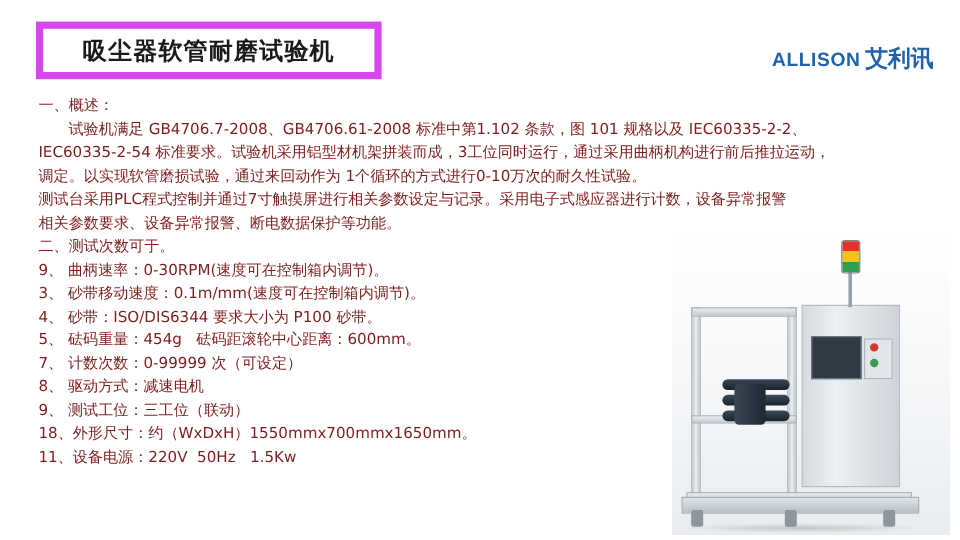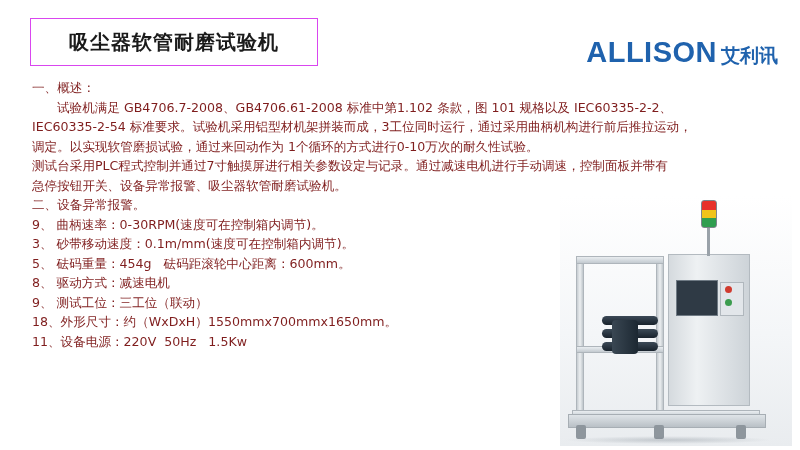--- a/index.html
+++ b/index.html
@@ -21,21 +21,21 @@
     background: #ffffff;
   }
 
   
   .title-box {
     position: absolute;
     left: 30px;
     top: 18px;
     width: 288px;
     height: 48px;
-    border: 1px solid #d946ef;
+    border: 6px solid #d946ef;
     box-sizing: border-box;
     display: flex;
     align-items: center;
     justify-content: center;
   }
   .title-text {
     font-family: "DejaVu Sans", sans-serif;
     font-size: 20px;
     font-weight: bold;
     color: #1a1a1a;
@@ -47,21 +47,21 @@
   .brand {
     position: absolute;
     right: 22px;
     top: 36px;
     display: flex;
     align-items: baseline;
     gap: 4px;
   }
   .brand-latin {
     font-family: "Liberation Sans", sans-serif;
-    font-size: 29px;
+    font-size: 16px;
     font-weight: bold;
     color: #1f62ad;
     letter-spacing: 0.5px;
   }
   .brand-cn {
     font-family: Liberation Mono, monospace;
     font-size: 19px;
     font-weight: bold;
     color: #1f62ad;
     letter-spacing: 0px;
@@ -280,27 +280,29 @@
   <div class="brand">
     <span class="brand-latin">ALLISON</span>
     <span class="brand-cn">艾利讯</span>
   </div>
 
   <div class="body-text">
     <p>一、概述：</p>
     <p class="indent">试验机满足 GB4706.7-2008、GB4706.61-2008 标准中第1.102 条款，图 101 规格以及 IEC60335-2-2、</p>
     <p>IEC60335-2-54 标准要求。试验机采用铝型材机架拼装而成，3工位同时运行，通过采用曲柄机构进行前后推拉运动，</p>
     <p>调定。以实现软管磨损试验，通过来回动作为 1个循环的方式进行0-10万次的耐久性试验。</p>
-    <p>测试台采用PLC程式控制并通过7寸触摸屏进行相关参数设定与记录。通过减速电机进行手动调速，控制面板并带有</p>
-    <p>急停按钮开关、设备异常报警、吸尘器软管耐磨试验机。</p>
-
-    <p>二、设备异常报警。</p>
+    <p>测试台采用PLC程式控制并通过7寸触摸屏进行相关参数设定与记录。采用电子式感应器进行计数，设备异常报警</p>
+    <p>相关参数要求、设备异常报警、断电数据保护等功能。</p>
+
+    <p>二、测试次数可于。</p>
     <p class="list-line">9、 曲柄速率：0-30RPM(速度可在控制箱内调节)。</p>
     <p class="list-line">3、 砂带移动速度：0.1m/mm(速度可在控制箱内调节)。</p>
+    <p class="list-line">4、 砂带：ISO/DIS6344 要求大小为 P100 砂带。</p>
     <p class="list-line">5、 砝码重量：454g   砝码距滚轮中心距离：600mm。</p>
+    <p class="list-line">7、 计数次数：0-99999 次（可设定）</p>
     <p class="list-line">8、 驱动方式：减速电机</p>
     <p class="list-line">9、 测试工位：三工位（联动）</p>
     <p class="list-line">18、外形尺寸：约（WxDxH）1550mmx700mmx1650mm。</p>
     <p class="list-line">11、设备电源：220V  50Hz   1.5Kw</p>
   </div>
 
   <div class="photo">
     <div class="photo-bg"></div>
     <div class="frame-rail-v1"></div>
     <div class="frame-rail-v2"></div>

